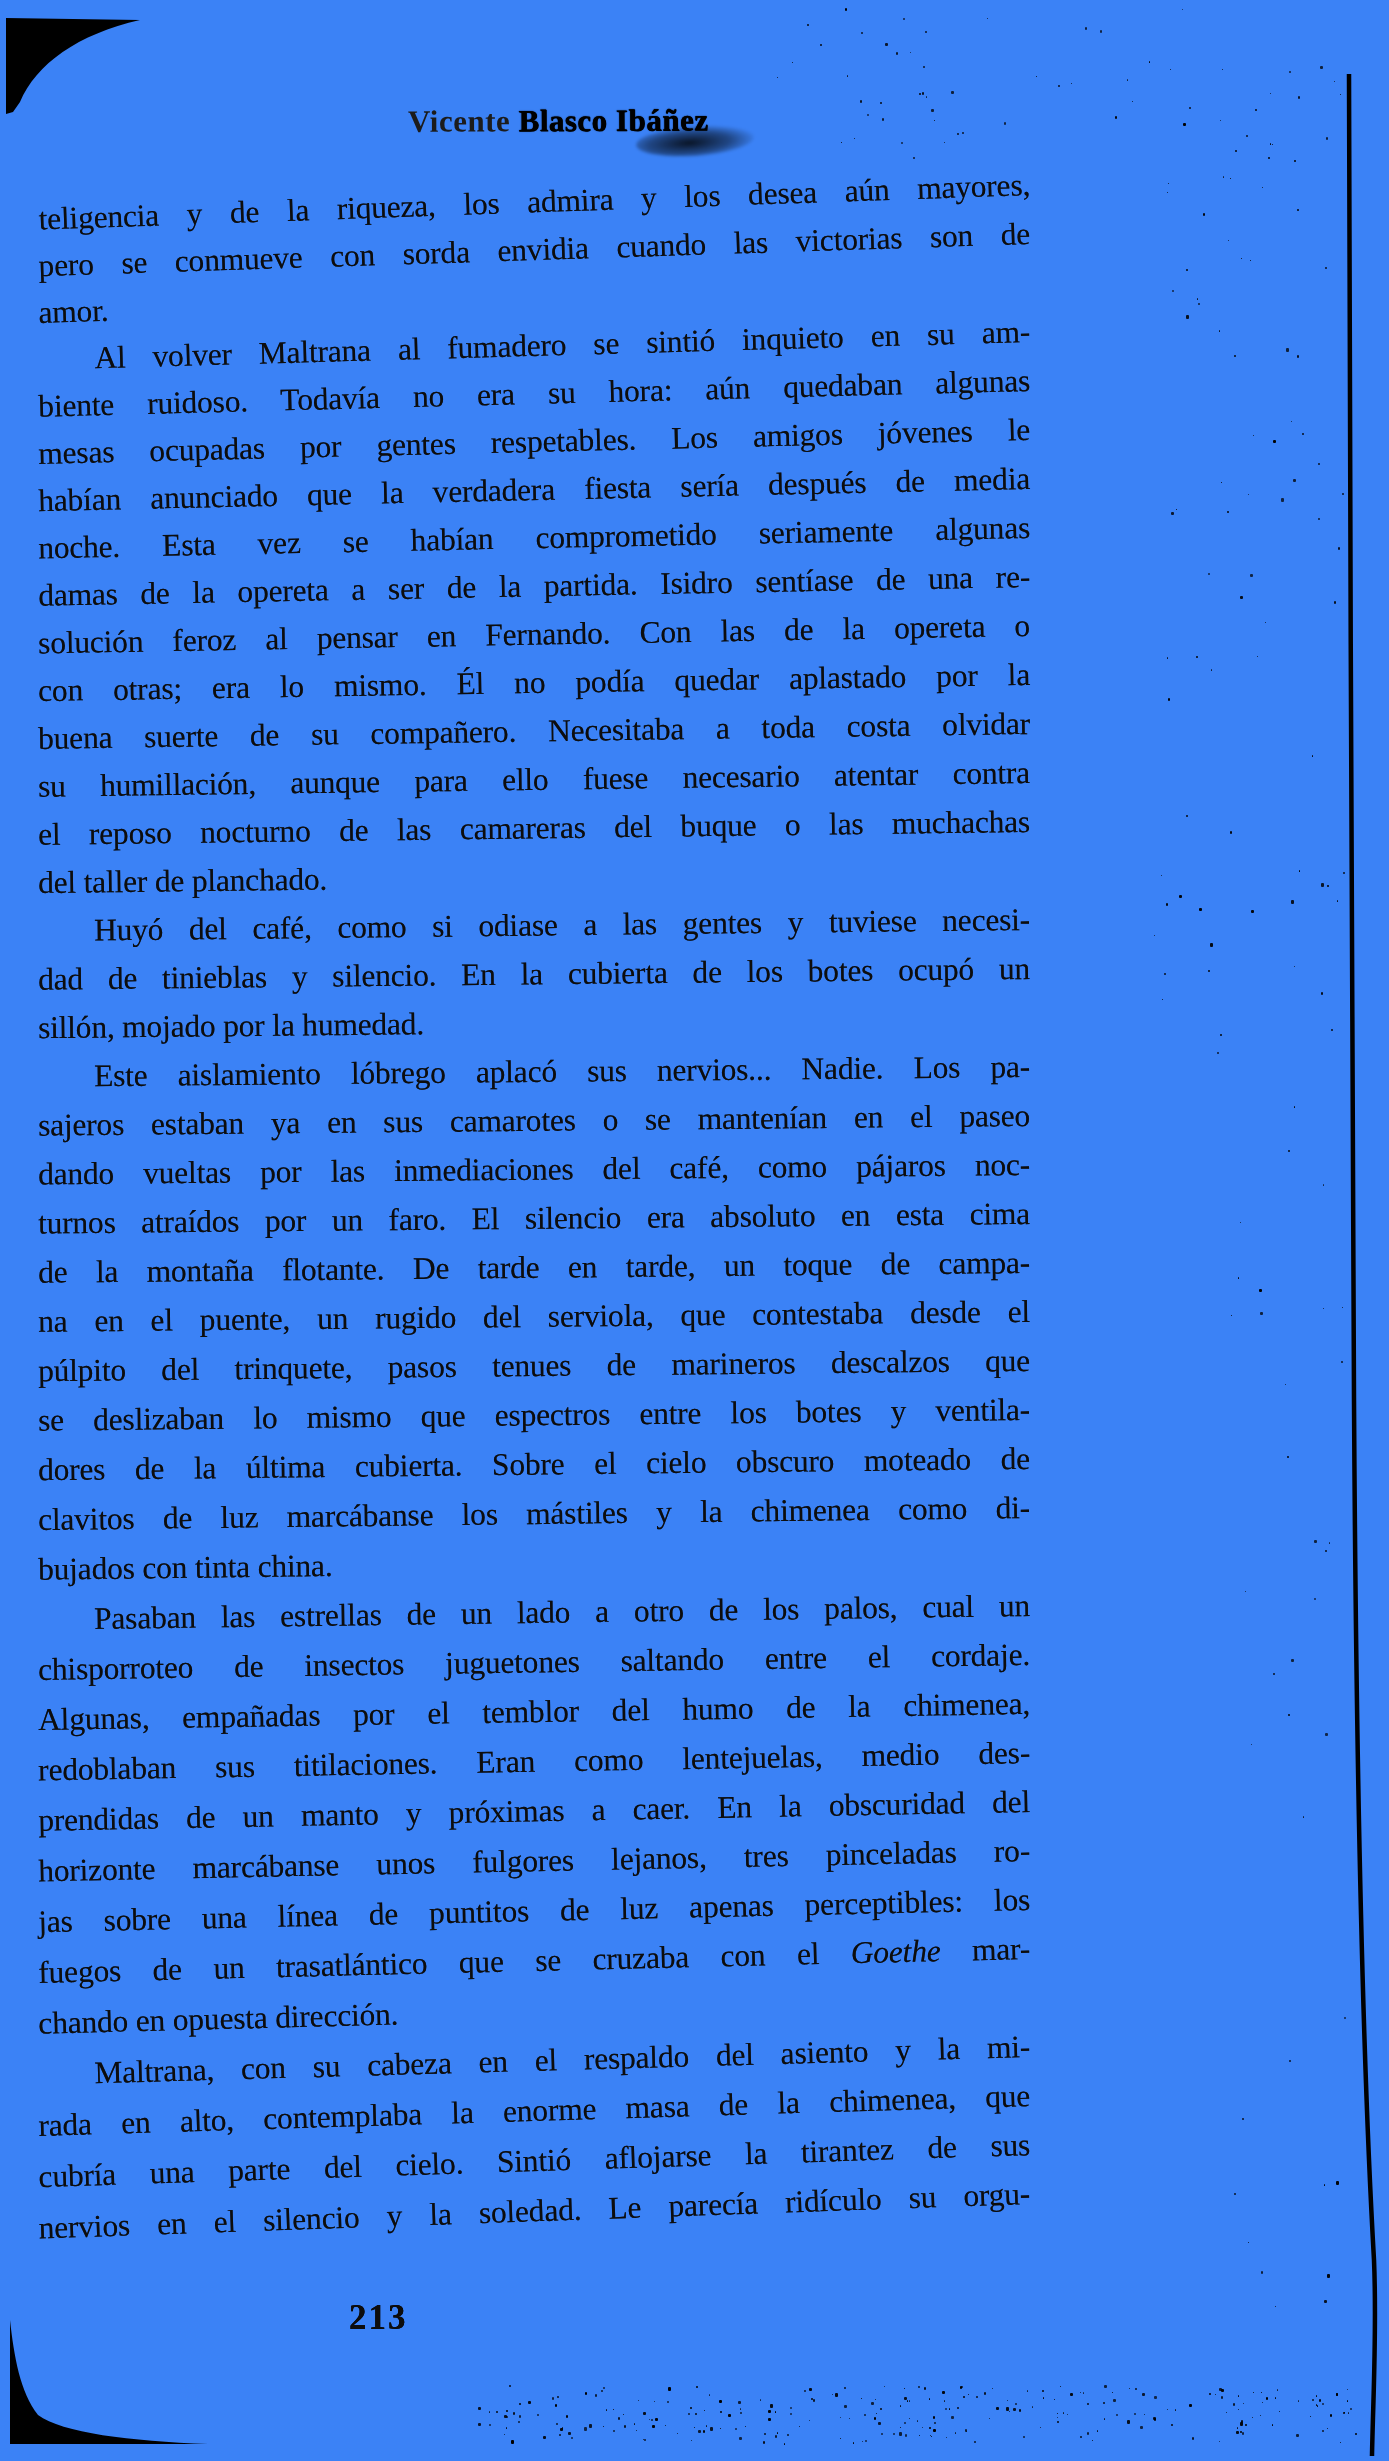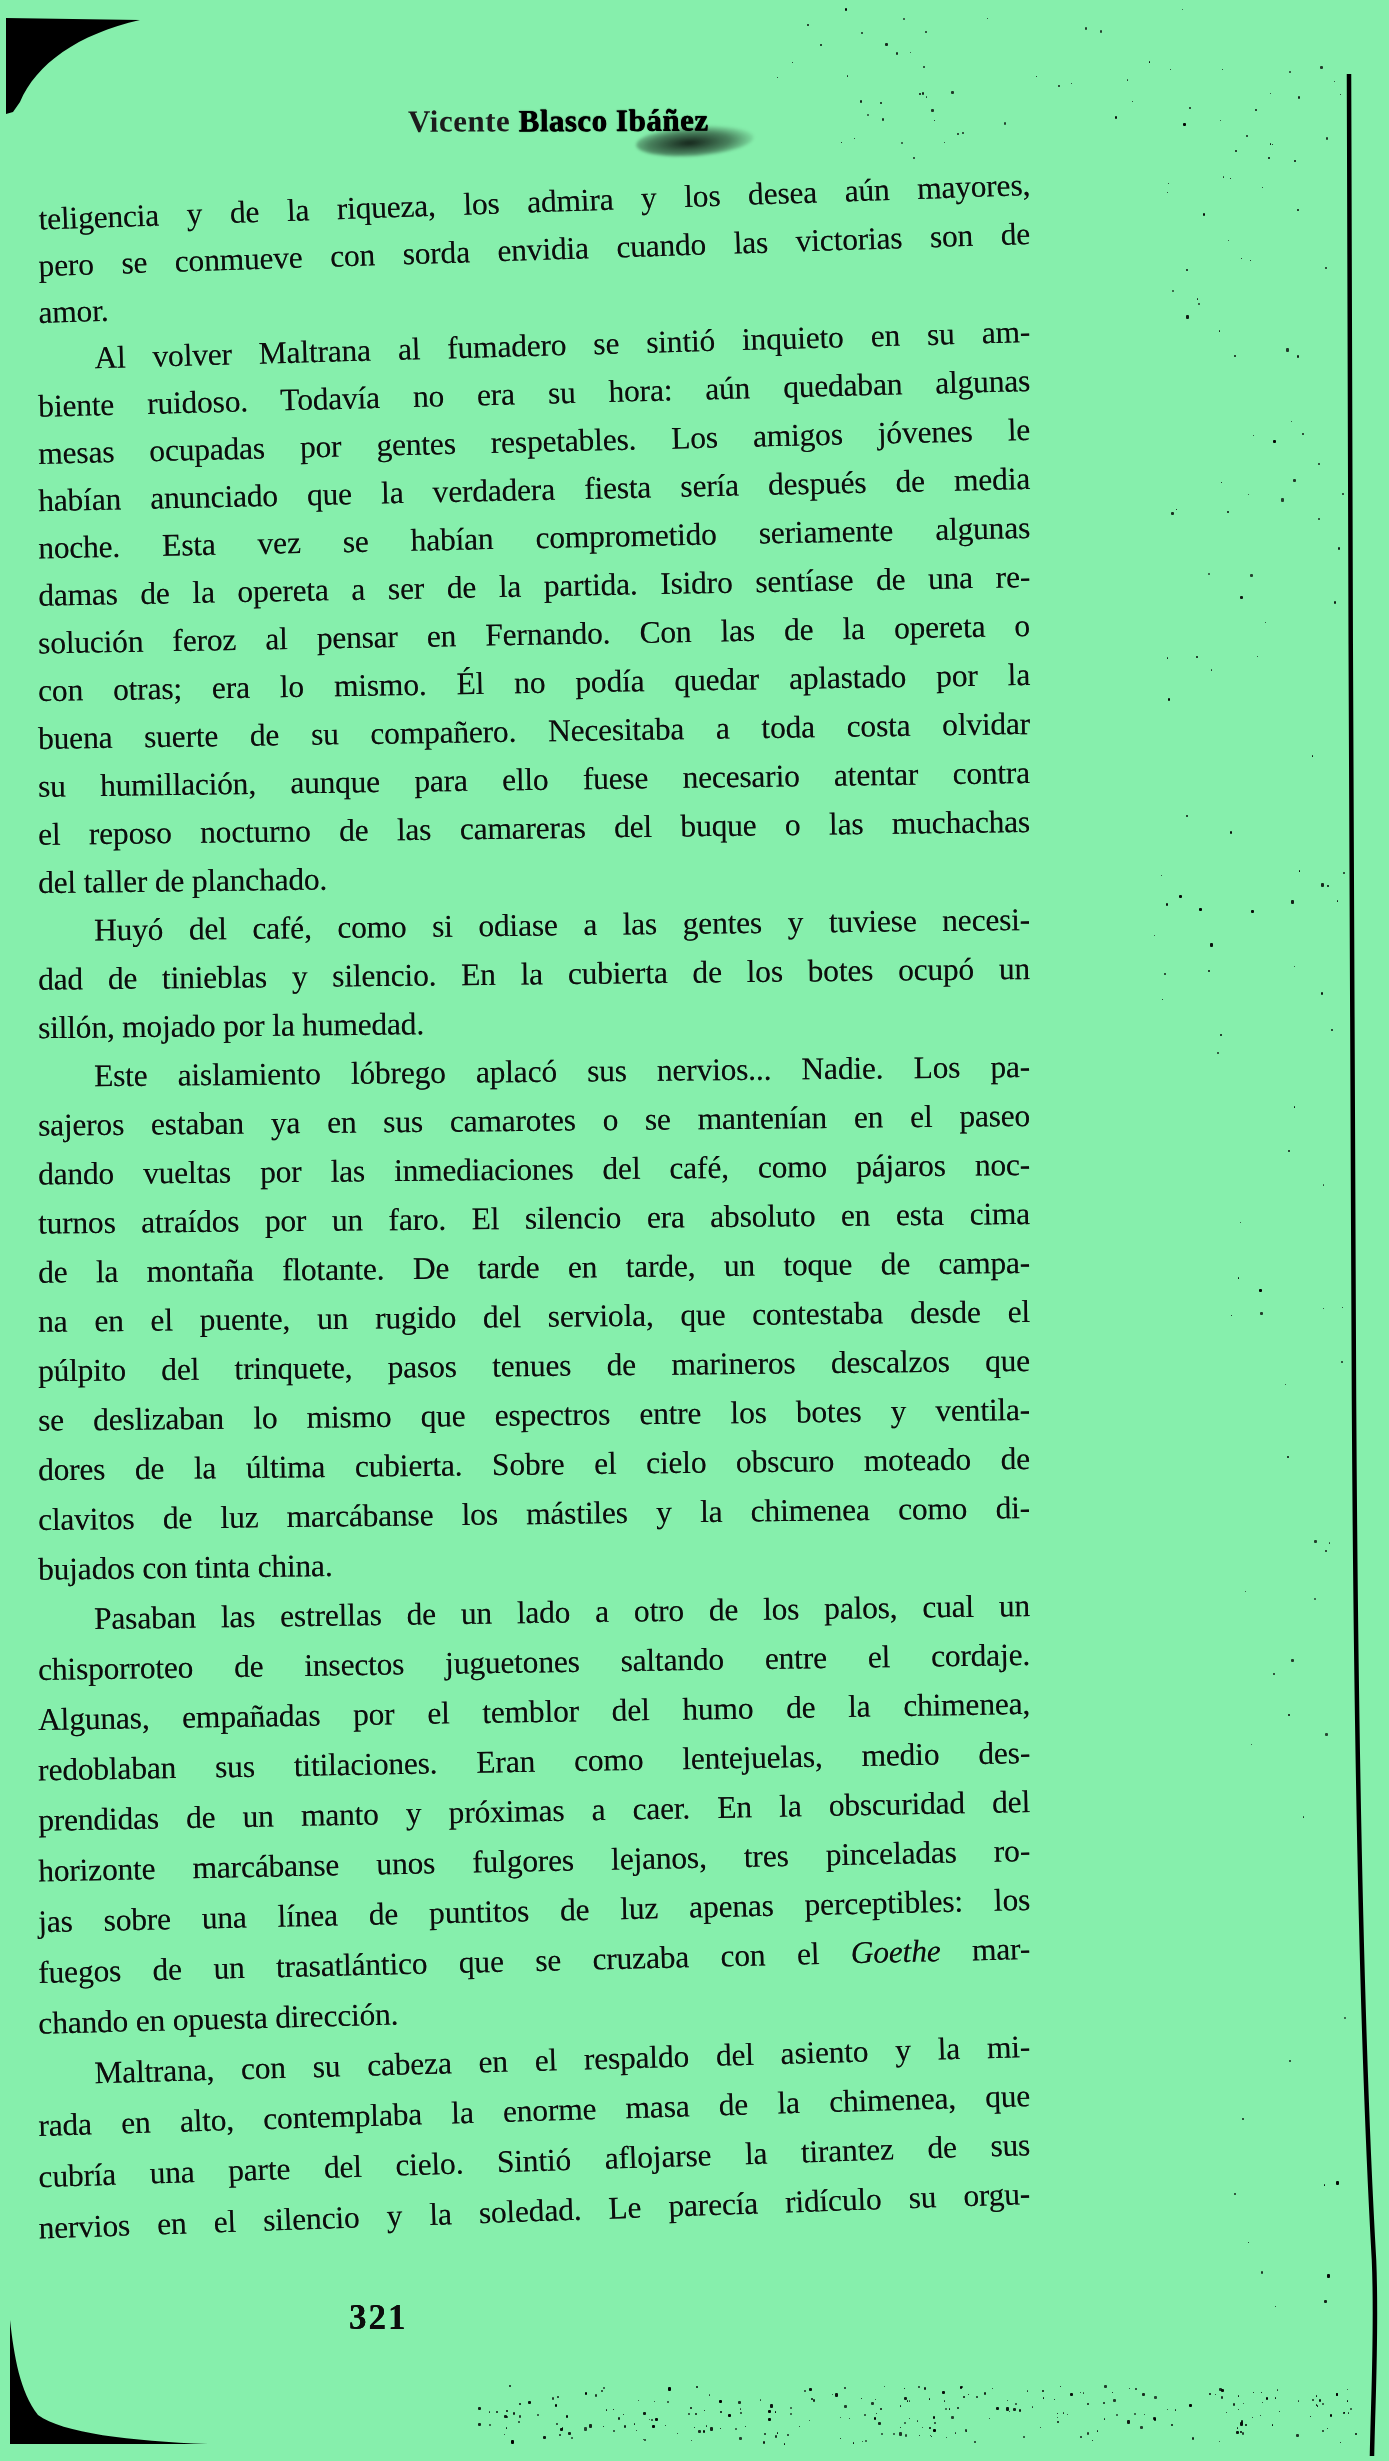--- a/index.html
+++ b/index.html
@@ -1,17 +1,17 @@
 <!DOCTYPE html>
 <html><head>
 <meta charset="utf-8">
 <style>
   html,body{margin:0;padding:0;background:#e8e8e8;}
   .page{
-    position:relative;width:1389px;height:2461px;background:#86efac;
+    position:relative;width:1389px;height:2461px;background:#3b82f6;
     overflow:hidden;font-family:"Liberation Serif","DejaVu Serif",serif;color:#0d0d0d;
   }
   .artifacts{position:absolute;left:0;top:0;width:1389px;height:2461px;pointer-events:none;}
   .header{
     position:absolute;left:408px;top:103px;font-size:31px;letter-spacing:.5px;
     white-space:nowrap;transform:rotate(-.3deg);
   }
   .header .light{font-weight:700;color:#1c1c1c;}
   .header .heavy{font-weight:700;color:#000;text-shadow:0 0 1.2px #000, .5px .5px 0 #000;}
   .smudge{
@@ -89,21 +89,21 @@
       <div class="line" style="transform: rotate(-1.18deg);">horizonte marcábanse unos fulgores lejanos, tres pinceladas ro-</div>
       <div class="line" style="transform: rotate(-1.28deg);">jas sobre una línea de puntitos de luz apenas perceptibles: los</div>
       <div class="line" style="transform: rotate(-1.38deg);">fuegos de un trasatlántico que se cruzaba con el <i>Goethe</i> mar-</div>
       <div class="line end" style="transform: rotate(-1.49deg);">chando en opuesta dirección.</div>
       <div class="line indent" style="transform: rotate(-1.61deg);">Maltrana, con su cabeza en el respaldo del asiento y la mi-</div>
       <div class="line" style="transform: rotate(-1.73deg);">rada en alto, contemplaba la enorme masa de la chimenea, que</div>
       <div class="line" style="transform: rotate(-1.86deg);">cubría una parte del cielo. Sintió aflojarse la tirantez de sus</div>
       <div class="line" style="transform: rotate(-2deg);">nervios en el silencio y la soledad. Le parecía ridículo su orgu-</div>
     </div>
 
-  <div class="pagenum">321</div>
+  <div class="pagenum">213</div>
 
   <div id="speckles">
       <div class="speckle" style="left: 903px; top: 18px; width: 2px; height: 2px; opacity: 0.75;"></div>
       <div class="speckle" style="left: 845px; top: 8px; width: 2px; height: 3px; opacity: 0.98;"></div>
       <div class="speckle" style="left: 1298px; top: 96px; width: 2px; height: 3px; opacity: 0.82;"></div>
       <div class="speckle" style="left: 922px; top: 92px; width: 2px; height: 3px; opacity: 0.85;"></div>
       <div class="speckle" style="left: 925px; top: 31px; width: 2px; height: 2px; opacity: 0.84;"></div>
       <div class="speckle" style="left: 841px; top: 142px; width: 1px; height: 1px; opacity: 0.99;"></div>
       <div class="speckle" style="left: 1058px; top: 85px; width: 2px; height: 2px; opacity: 0.86;"></div>
       <div class="speckle" style="left: 885px; top: 43px; width: 3px; height: 3px; opacity: 0.82;"></div>

